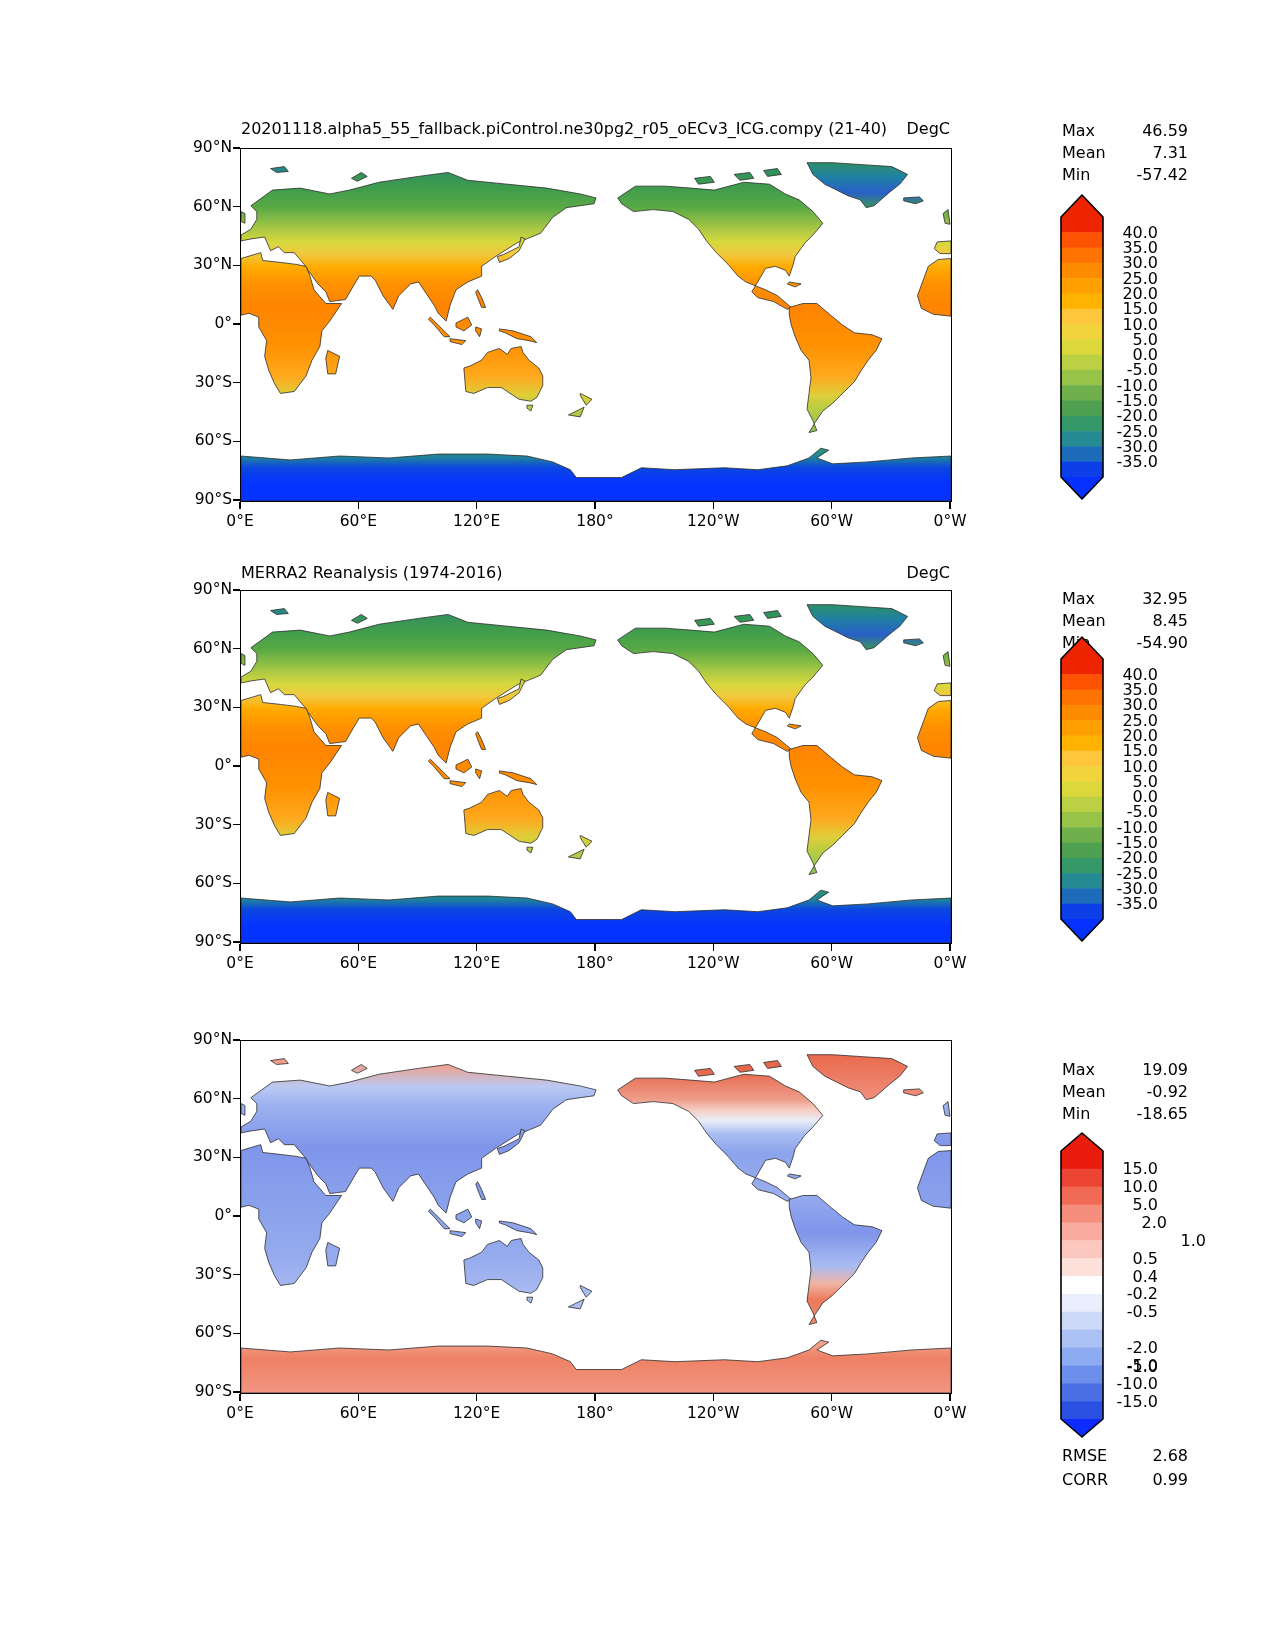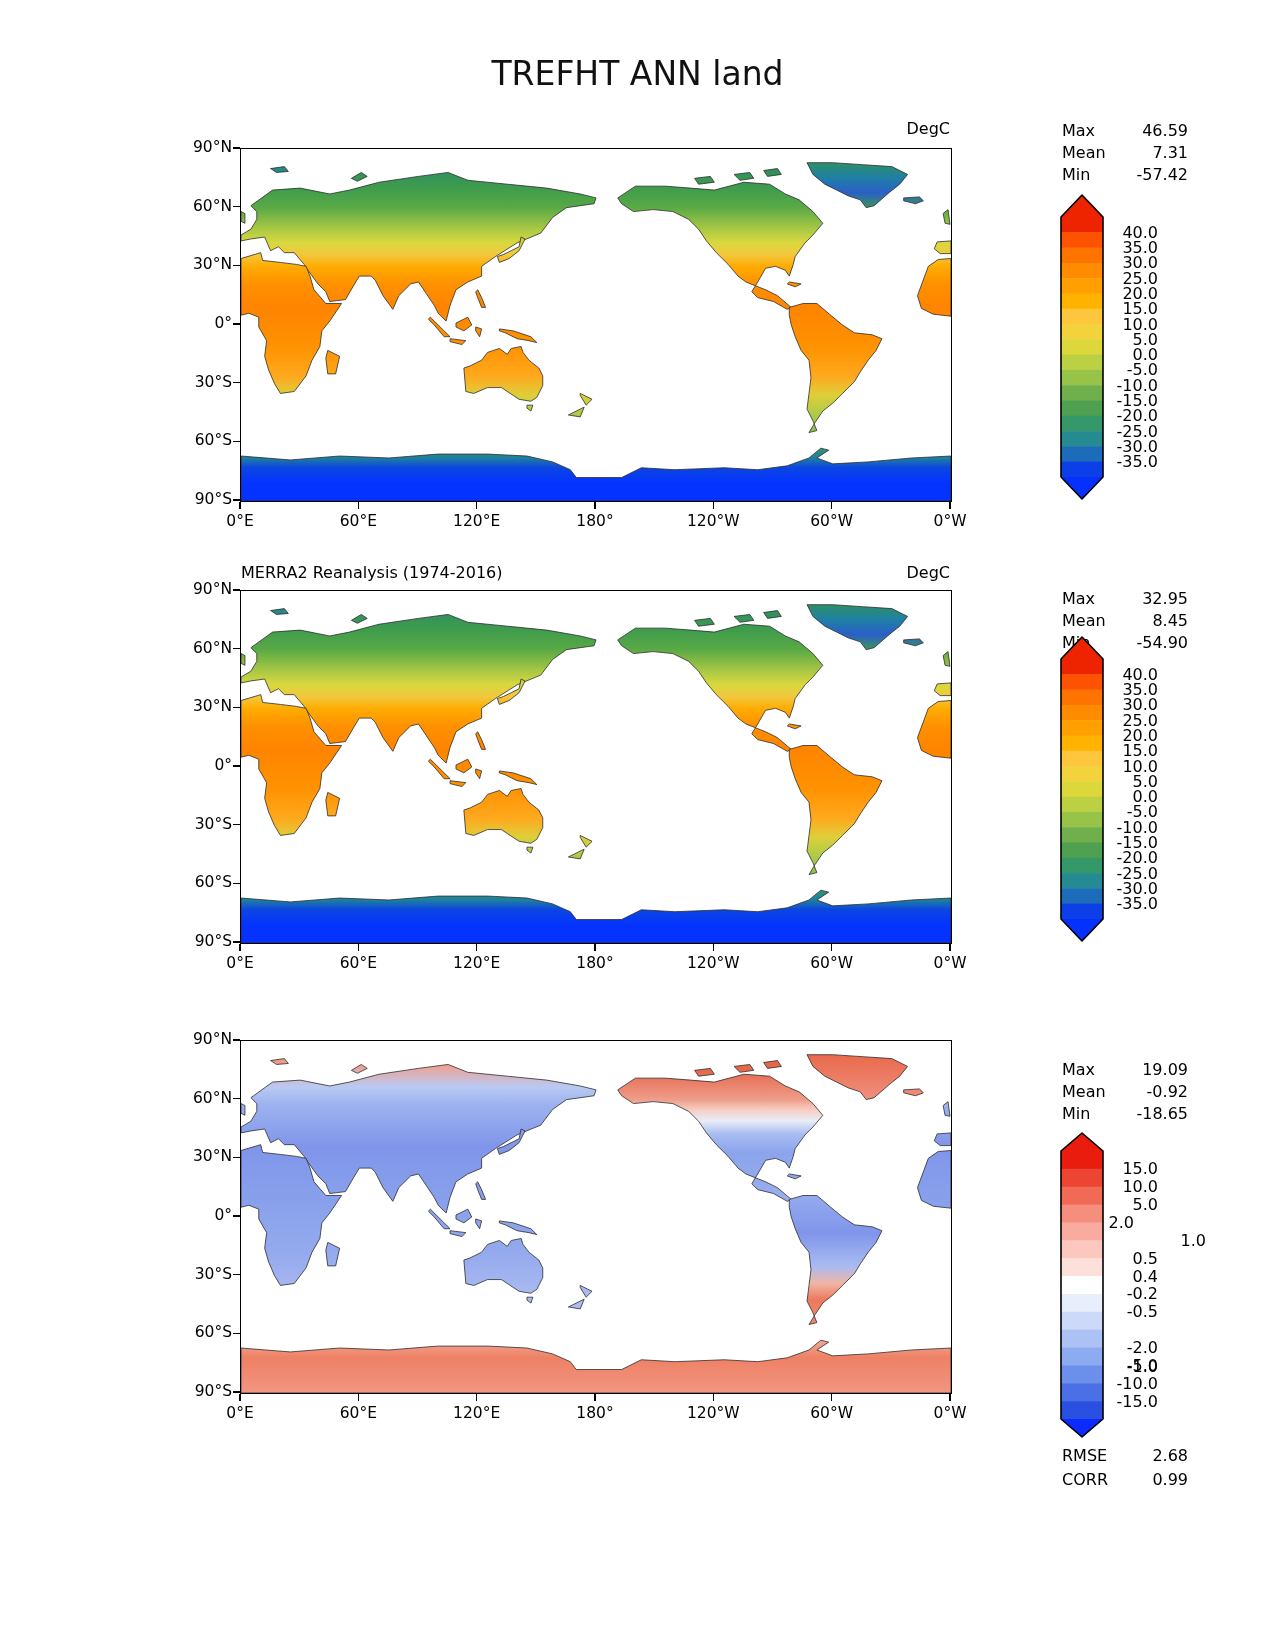--- a/index.html
+++ b/index.html
@@ -21,22 +21,22 @@
   .xlab{position:absolute;width:80px;text-align:center;font-size:15.5px;}
   .ylab{position:absolute;width:90px;text-align:right;font-size:15.5px;}
   .cbwrap{position:absolute;}
   .cblab{position:absolute;width:54px;text-align:right;font-size:16px;}
 </style>
 </head>
 <body>
 
 <div class="page">
 
-  <div class="main-title">TREFHT ANN land</div>
-
+
+  <div class="ptitle left" style="top:119px">20201118.alpha5_55_fallback.piControl.ne30pg2_r05_oECv3_ICG.compy (21-40)</div>
   <div class="ptitle degc" style="top:119px">DegC</div>
   <div class="srow" style="top:121px">
     <span class="slab">Max</span>
       <span class="sval">46.59</span>
     </div>
   <div class="srow" style="top:143px">
     <span class="slab">Mean</span>
       <span class="sval">7.31</span>
     </div>
   <div class="srow" style="top:165px">
@@ -449,21 +449,21 @@
           <rect x="0" y="214.53333333333333" width="42" height="18.366666666666667" fill="#8dabf0"></rect>
           <rect x="0" y="232.4" width="42" height="18.366666666666667" fill="#6d8fec"></rect>
           <rect x="0" y="250.26666666666668" width="42" height="18.366666666666667" fill="#4b70e6"></rect>
           <rect x="0" y="268.1333333333333" width="42" height="18.366666666666667" fill="#2a50e2"></rect>
           <polygon points="0,286 42,286 21,304" fill="#0c2bff"></polygon>
           <path d="M21,0 L42,18 L42,286 L21,304 L0,286 L0,18 Z" fill="none" stroke="#000" stroke-width="1.6" stroke-linejoin="round"></path>
         </svg></div>
       <div class="cblab" style="left: 1104px; top: 1159.37px; position: absolute;">15.0</div>
       <div class="cblab" style="left: 1104px; top: 1177.23px; position: absolute;">10.0</div>
       <div class="cblab" style="left: 1104px; top: 1195.1px; position: absolute;">5.0</div>
-      <div class="cblab" style="left: 1080px; top: 1212.97px; position: absolute;">2.0</div>
+      <div class="cblab" style="left: 1113px; top: 1212.97px; position: absolute;">2.0</div>
       <div class="cblab" style="left: 1104px; top: 1230.83px; position: absolute; margin-left: 48px;">1.0</div>
       <div class="cblab" style="left: 1104px; top: 1248.7px; position: absolute;">0.5</div>
       <div class="cblab" style="left: 1104px; top: 1266.57px; position: absolute;">0.4</div>
       <div class="cblab" style="left: 1104px; top: 1284.43px; position: absolute;">-0.2</div>
       <div class="cblab" style="left: 1104px; top: 1302.3px; position: absolute;">-0.5</div>
       <div class="cblab" style="left: 1104px; top: 1357px; position: absolute;">-1.0</div>
       <div class="cblab" style="left: 1104px; top: 1338.03px; position: absolute;">-2.0</div>
       <div class="cblab" style="left: 1104px; top: 1355.9px; position: absolute;">-5.0</div>
       <div class="cblab" style="left: 1104px; top: 1373.77px; position: absolute;">-10.0</div>
       <div class="cblab" style="left: 1104px; top: 1391.63px; position: absolute;">-15.0</div>

